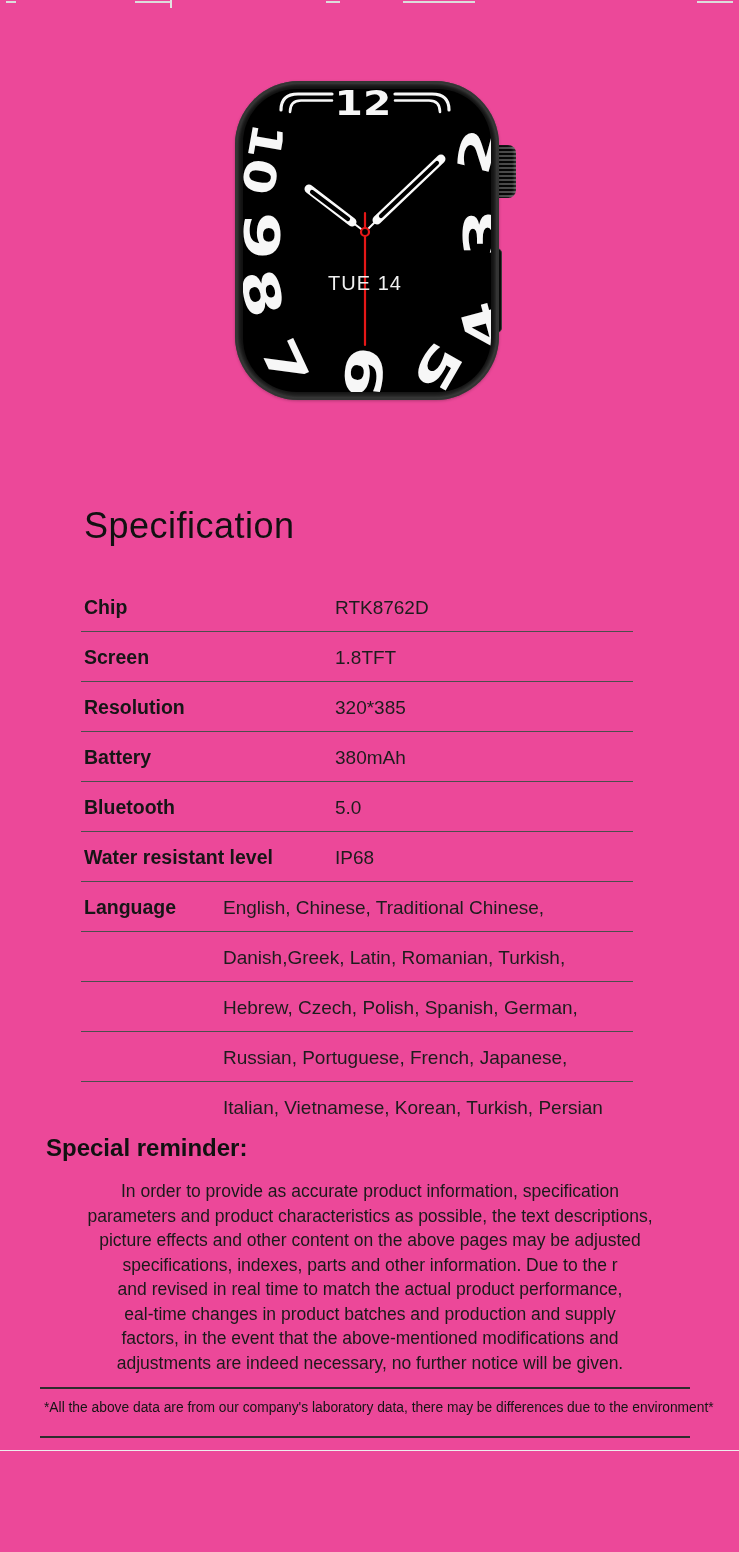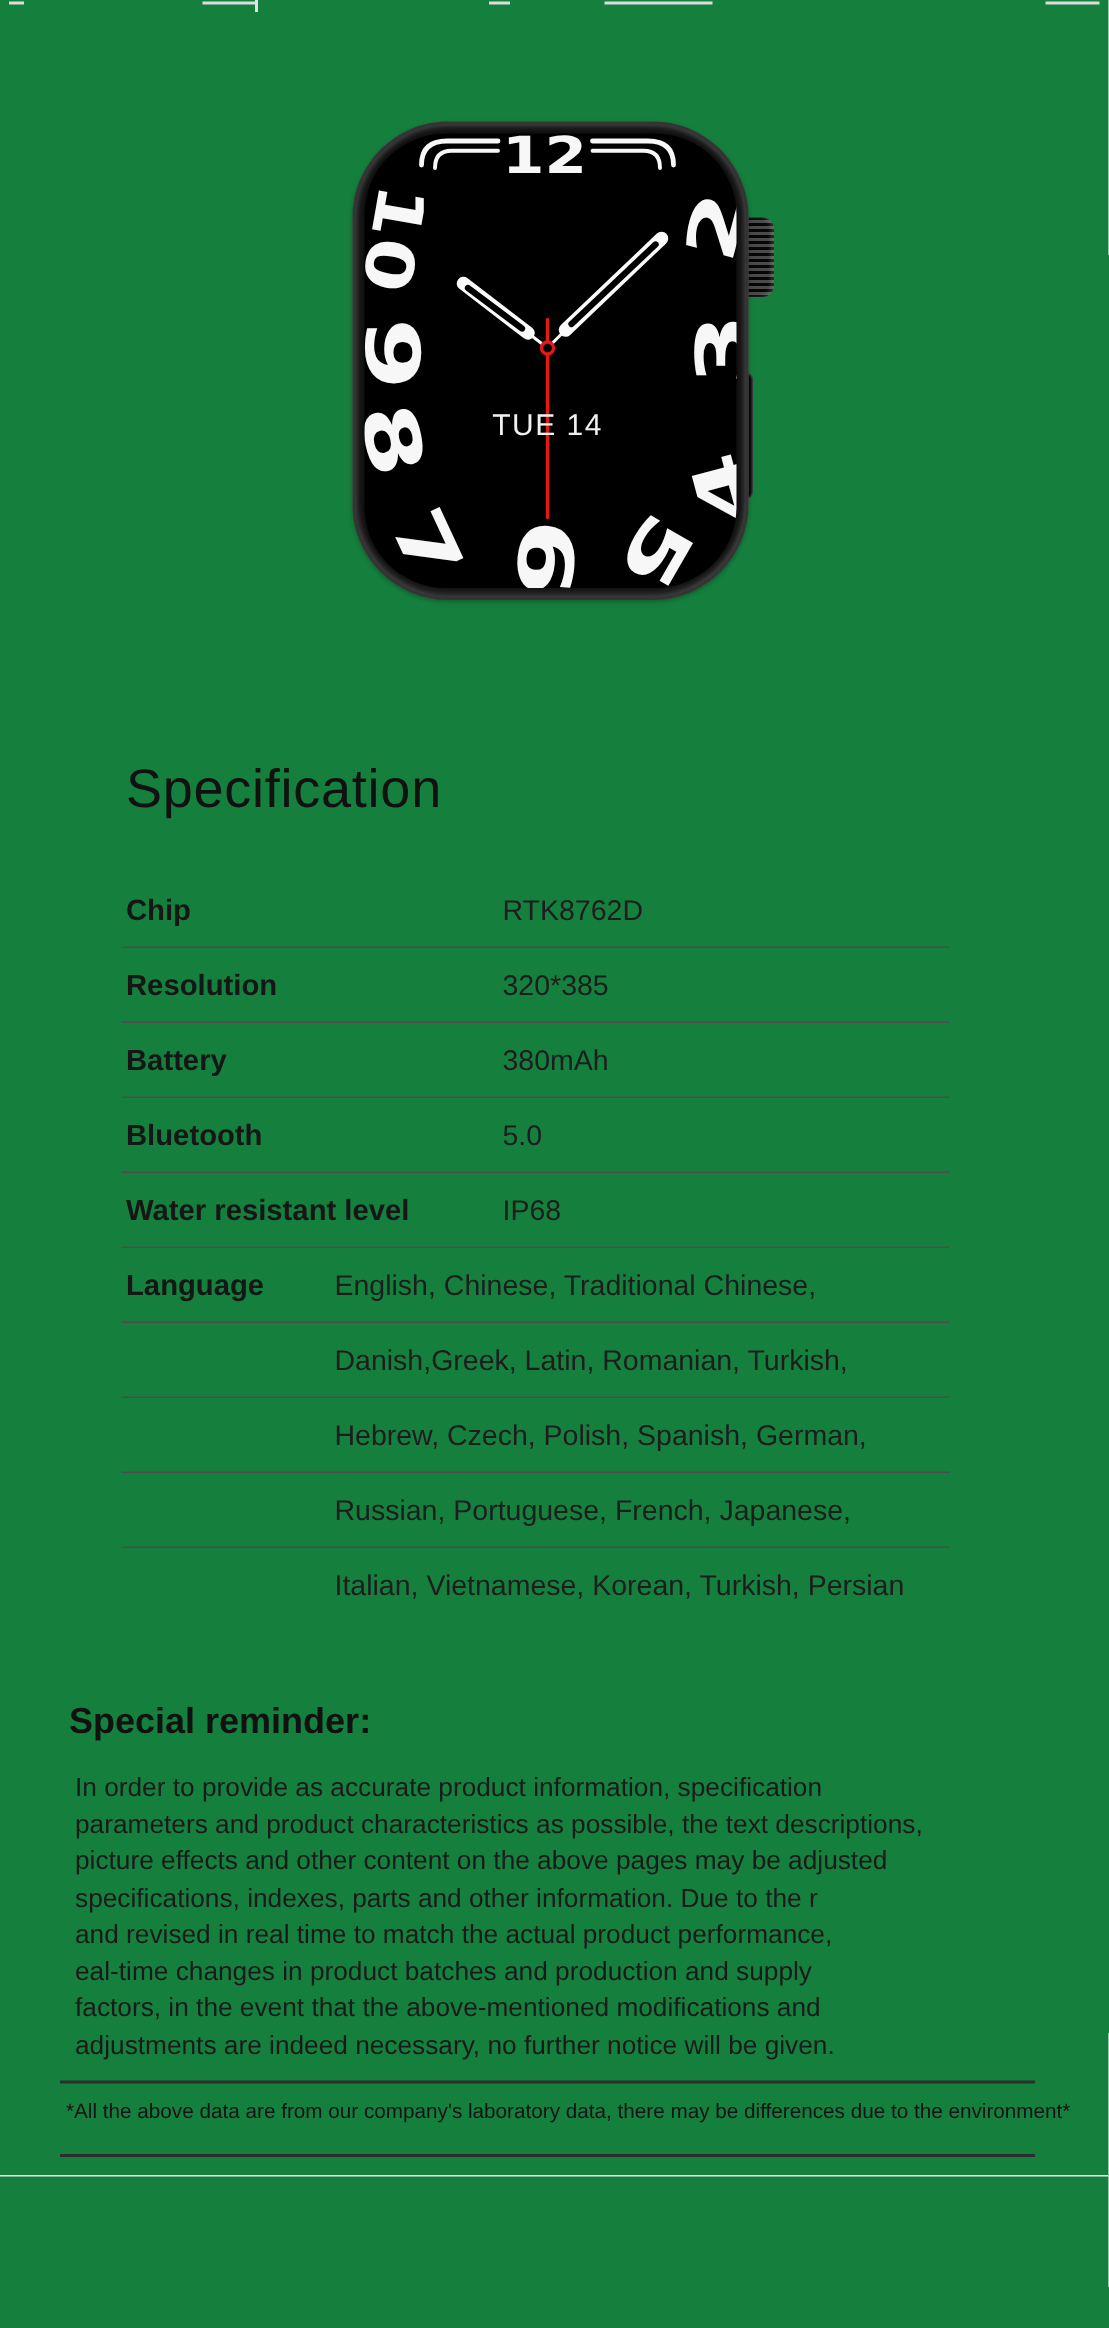--- a/index.html
+++ b/index.html
@@ -1,17 +1,17 @@
 <!DOCTYPE html>
 <html><head>
 <meta charset="utf-8">
 <style>
   html,body{margin:0;padding:0;background:#ffffff;}
   .canvas{
-    position:relative;width:739px;height:1552px;background:#15803d;overflow:hidden;
+    position:relative;width:739px;height:1552px;background:#ec4899;overflow:hidden;
     font-family:"Liberation Sans","DejaVu Sans",sans-serif;color:#1a1a1a;
   }
   
   .artifact{position:absolute;top:1px;height:2px;background:#dcdcdc;}
   .artifact-tick{position:absolute;top:0;width:2px;height:8px;background:#e2e2e2;}
   
   .watch{position:absolute;left:233px;top:79px;width:288px;height:324px;}
   .crown{
     position:absolute;left:263px;top:66px;width:20px;height:53px;
     background:repeating-linear-gradient(180deg,#060606 0 2px,#4a4a4a 2px 4px);
@@ -45,21 +45,21 @@
   .spec-row.no-rule{border-bottom:none;}
   .spec-label{position:absolute;left:3px;top:14px;font-size:19.5px;font-weight:bold;color:#161616;white-space:nowrap;}
   .spec-value{position:absolute;left:254px;top:15px;font-size:19px;color:#1d1d1d;white-space:nowrap;}
   .lang-value{left:142px;}
   
   .reminder-title{
     position:absolute;left:46px;top:1134px;margin:0;
     font-size:24px;font-weight:bold;color:#111;text-align:center;
   }
   .reminder-body{position:absolute;left:50px;top:1179px;width:640px;font-size:17.5px;line-height:24.5px;color:#1a1a1a;}
-  .reminder-line{white-space:nowrap;}
+  .reminder-line{white-space:nowrap;text-align:center;}
   
   .fn-rule{position:absolute;left:40px;width:650px;height:2px;background:#2d2d2d;}
   .fn-text{position:absolute;left:44px;top:1400px;width:660px;font-size:13.8px;color:#141414;white-space:nowrap;}
   .bottom-divider{position:absolute;left:0;top:1450px;width:739px;height:1px;background:#ededed;}
 </style>
 </head>
 <body>
 
 <div class="canvas">
 
@@ -123,20 +123,24 @@
   </div>
 
   <h1 class="spec-title">Specification</h1>
 
   <div class="spec-table">
     <div class="spec-row">
       <span class="spec-label">Chip</span>
       <span class="spec-value">RTK8762D</span>
     </div>
     <div class="spec-row">
+      <span class="spec-label">Screen</span>
+      <span class="spec-value">1.8TFT</span>
+    </div>
+    <div class="spec-row">
       <span class="spec-label">Resolution</span>
       <span class="spec-value">320*385</span>
     </div>
     <div class="spec-row">
       <span class="spec-label">Battery</span>
       <span class="spec-value">380mAh</span>
     </div>
     <div class="spec-row">
       <span class="spec-label">Bluetooth</span>
       <span class="spec-value">5.0</span>

